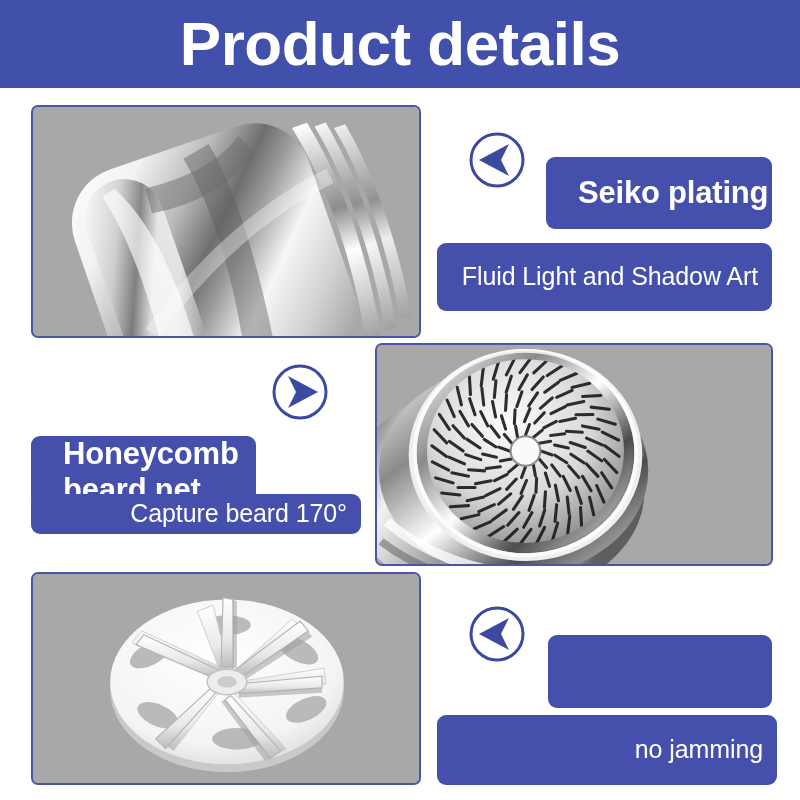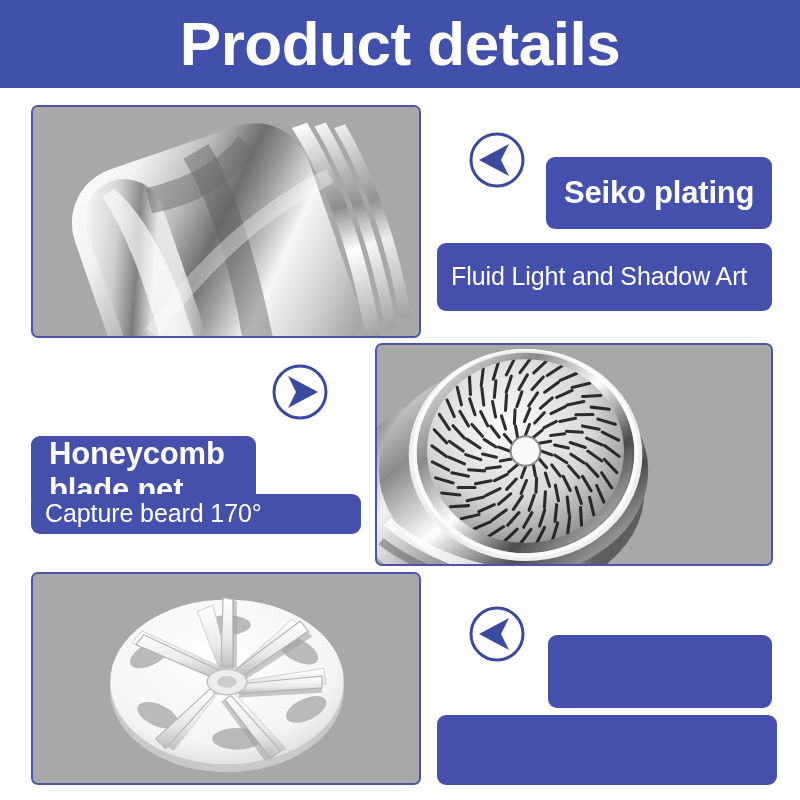--- a/index.html
+++ b/index.html
@@ -75,29 +75,30 @@
     border-radius: 9px;
     box-sizing: border-box;
     display: flex;
     flex-direction: column;
     justify-content: center;
   }
   .pill-head {
     font-size: 31px;
     font-weight: bold;
     line-height: 1.17;
-    padding: 10px 18px;
+    padding: 10px 32px;
     letter-spacing: -0.2px;
   }
   .pill-desc {
     font-size: 25px;
     font-weight: normal;
     line-height: 1.25;
     padding: 4px 14px;
     letter-spacing: -0.1px;
+    align-items: flex-end;
   }
   .pill span { display: block; white-space: nowrap; }
 
   
   .head-1 { left: 546px; top: 157px; width: 226px; height: 72px; }
   .desc-1 { left: 437px; top: 243px; width: 335px; height: 68px; }
   
   .head-2 { left: 31px;  top: 436px; width: 225px; height: 72px; }
   .desc-2 { left: 31px;  top: 494px; width: 330px; height: 40px; }
   
@@ -602,21 +603,21 @@
 
   <div class="arrow-badge arrow-2">
     <svg viewBox="0 0 60 60">
       <circle cx="30" cy="30" r="26" fill="none" stroke="#3b4a9e" stroke-width="3"></circle>
       <path d="M48 30 L18 14 L26 30 L18 46 Z" fill="#3b4a9e"></path>
     </svg>
   </div>
 
   <div class="pill pill-head head-2">
     <span>Honeycomb</span>
-    <span>blade net</span>
+    <span>beard net</span>
   </div>
   <div class="pill pill-desc desc-2">
     <span>Capture beard 170°</span>
   </div>
 
   <div class="photo photo-3">
     <svg viewBox="0 0 390 213" preserveAspectRatio="none">
       <defs>
         <radialGradient id="discG" cx="0.45" cy="0.35" r="0.75">
           <stop offset="0%" stop-color="#ffffff"></stop>
@@ -678,15 +679,16 @@
   <div class="arrow-badge arrow-3">
     <svg viewBox="0 0 60 60">
       <circle cx="30" cy="30" r="26" fill="none" stroke="#3b4a9e" stroke-width="3"></circle>
       <path d="M12 30 L42 14 L34 30 L42 46 Z" fill="#3b4a9e"></path>
     </svg>
   </div>
 
   <div class="pill pill-head head-3">
   </div>
   <div class="pill pill-desc desc-3">
+    <span>no jamming</span>
   </div>
 
 </div>
 
 </body></html>

